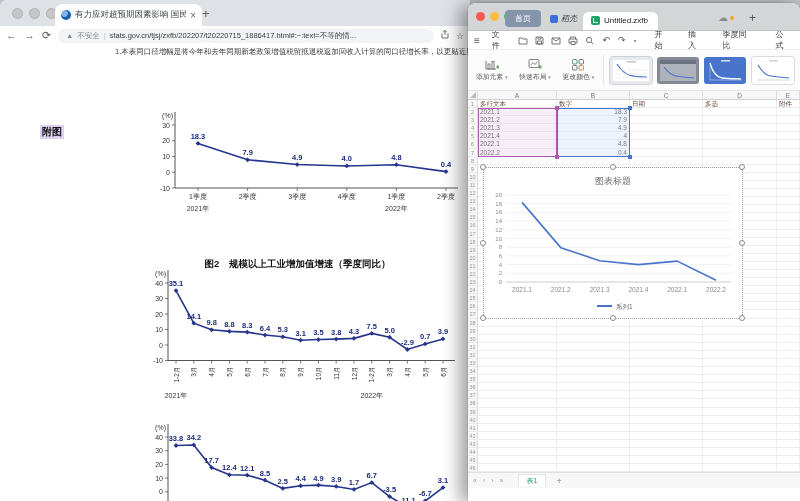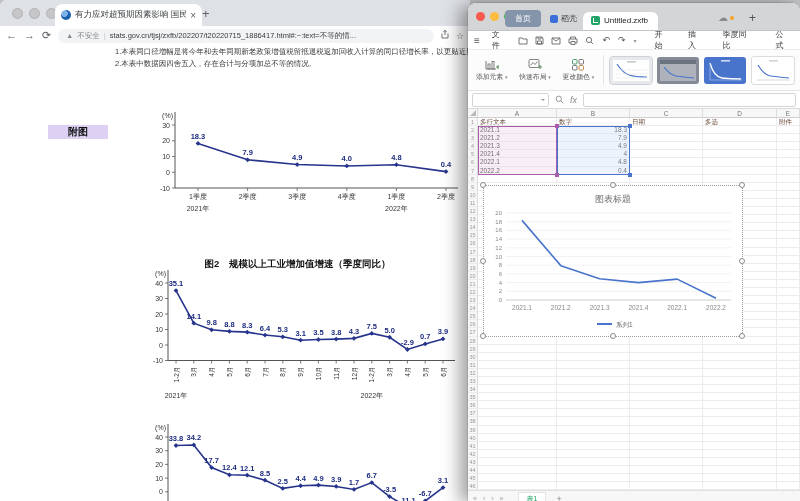--- a/index.html
+++ b/index.html
@@ -24,36 +24,36 @@
   .b-nav{font-size:11px;color:#5f6368;line-height:11px;}
   .b-pill{flex:1;height:14px;background:#f1f3f4;border-radius:8px;display:flex;align-items:center;
           padding:0 8px;gap:4px;min-width:0;}
   .b-warn{font-size:7px;color:#80868b;}
   .b-sec{font-size:7.5px;color:#80868b;white-space:nowrap;}
   .b-div{color:#c4c7cb;font-size:8px;}
   .b-url{font-size:7.5px;color:#3c4043;white-space:nowrap;overflow:hidden;}
   .b-act{font-size:9px;color:#5f6368;}
   .b-content{position:absolute;left:0;top:45px;right:0;bottom:0;background:#fff;}
   .note{position:absolute;left:115px;font-size:7.5px;color:#3a3a3a;white-space:nowrap;width:600px;}
-  .figlabel{position:absolute;left:48px;top:80px;font-size:10px;font-weight:bold;color:#111;
-            background:#dcCdf2;background:#ddd0f2;padding:0 20px;}
+  .figlabel{position:absolute;left:40px;top:80px;font-size:10px;font-weight:bold;color:#111;
+            background:#dcCdf2;background:#ddd0f2;padding:0 2px;}
   .webchart{position:absolute;}
   .wc-title{text-align:center;font-size:9.5px;font-weight:bold;color:#111;height:12px;line-height:12px;}
 
   
   #wps{position:absolute;left:468px;top:3px;width:332px;height:498px;background:#fff;
        border-radius:8px 8px 0 0;box-shadow:-8px 2px 18px rgba(0,0,0,.38),0 0 0 .5px rgba(0,0,0,.18);
        overflow:hidden;}
   .w-titlebar{height:27px;background:#d4d5d7;position:relative;border-bottom:1px solid #c3c4c6;}
   .w-lights{position:absolute;left:8px;top:9px;display:flex;gap:5px;}
   .wl{width:9px;height:9px;border-radius:50%;}
   .wl.r{background:#f85a4f;}.wl.y{background:#fdbc40;}.wl.g{background:#35c649;}
   .w-tabs{position:absolute;left:37px;bottom:0;display:flex;align-items:flex-end;height:22px;}
   .w-tab-home{background:#8494ab;color:#fff;font-size:8px;border-radius:4px;padding:3px 10px;margin:0 3px 3px 0;}
-  .w-tab-doc{color:#3a3a3a;font-size:8px;padding:3px 6px;margin-bottom:3px;display:flex;gap:3px;align-items:center;}
+  .w-tab-doc{color:#3a3a3a;font-size:8px;padding:3px 6px;margin-bottom:3px;display:flex;gap:3px;align-items:center;font-style:italic;}
   .w-docicon{width:8px;height:8px;background:#3d6fd8;border-radius:2px;display:inline-block;}
   .w-tab-active{background:#ffffff;border-radius:6px 6px 0 0;font-size:8px;color:#222;
                 padding:4px 10px 5px 8px;display:flex;gap:4px;align-items:center;}
   .w-xlsicon{width:9px;height:9px;background:#21a366;border-radius:2px;display:inline-block;position:relative;}
   .w-xlsicon:before{content:"";position:absolute;inset:2px;border:1px solid #fff;border-width:0 0 1px 1px;}
   .w-cloud{position:absolute;right:72px;bottom:7px;font-size:10px;color:#8a8a8a;}
   .w-clouddot{position:absolute;right:66px;bottom:10px;width:4px;height:4px;border-radius:50%;background:#f5a623;}
   .w-plus{position:absolute;right:44px;bottom:5px;font-size:12px;color:#555;}
   .w-menubar{height:18px;background:#fff;border-bottom:1px solid #ececec;display:flex;align-items:center;
              padding:0 6px;gap:8px;font-size:8px;color:#3a3a3a;}
@@ -139,21 +139,20 @@
     </div>
     <span class="b-act">
       <svg width="8" height="9" viewBox="0 0 8 9">
             <path d="M4 0.5 L4 5 M2.2 2 L4 0.3 L5.8 2 M1 3.5 L1 8 L7 8 L7 3.5" stroke="#5f6368" stroke-width="0.9" fill="none"></path>
           </svg>
     </span>
     <span class="b-act">☆</span>
   </div>
   <div class="b-content">
     <div class="note" style="top:2px">1.本表同口径增幅是将今年和去年同期新老政策增值税留抵退税返加回收入计算的同口径增长率，以更贴近财政运行实际。</div>
-    <div class="note" style="top:14px">2.本表中数据因四舍五入，存在合计与分项加总不等的情况。</div>
     <div class="figlabel">附图</div>
     <div id="webcharts">
           <div class="webchart" style="left: 130px; top: 62px; width: 335px;"><svg width="335" height="122">
               <text x="43" y="11" font-size="7" fill="#333" text-anchor="end">(%)</text>
               <text x="40" y="20.5" font-size="7" fill="#333" text-anchor="end">30</text>
               <line x1="42" y1="18" x2="45" y2="18" stroke="#555" stroke-width="0.8"></line>
               <text x="40" y="36.25" font-size="7" fill="#333" text-anchor="end">20</text>
               <line x1="42" y1="33.75" x2="45" y2="33.75" stroke="#555" stroke-width="0.8"></line>
               <text x="40" y="52" font-size="7" fill="#333" text-anchor="end">10</text>
               <line x1="42" y1="49.5" x2="45" y2="49.5" stroke="#555" stroke-width="0.8"></line>
@@ -451,29 +450,20 @@
           </div>
       <div class="w-thumb t4">
         <svg style="position:absolute;inset:0" width="42" height="27" viewBox="0 0 42 27">
               <rect x="17" y="3" width="9" height="1.6" fill="#d5d5d5"></rect>
               <path d="M6 8 Q12 18 19 19 T37 21" stroke="#4874cb" stroke-width="1.2" fill="none"></path>
               <path d="M5 23 h33" stroke="#c9c9c9" stroke-width="0.7"></path>
             </svg>
           </div>
     </div>
   </div>
-  <div class="w-formula">
-    <div class="w-namebox"></div>
-    <svg width="9" height="9" viewBox="0 0 9 9">
-          <circle cx="3.8" cy="3.8" r="2.7" fill="none" stroke="#8a8a8a" stroke-width="0.9"></circle>
-          <path d="M5.8 5.8 L8.3 8.3" stroke="#8a8a8a" stroke-width="0.9"></path>
-        </svg>
-    <span class="w-fx">fx</span>
-    <div class="w-input"></div>
-  </div>
   <div id="grid">
         <div class="g-row">
           <div class="g-num g-colhead g-corner" style="width: 10px; height: 9px;"></div>
           <div class="g-cell g-colhead" style="width: 79px; height: 9px;">A</div>
           <div class="g-cell g-colhead" style="width: 73px; height: 9px;">B</div>
           <div class="g-cell g-colhead" style="width: 73px; height: 9px;">C</div>
           <div class="g-cell g-colhead" style="width: 74px; height: 9px;">D</div>
           <div class="g-cell g-colhead" style="width: 23px; height: 9px;">E</div>
         </div>
         <div class="g-row">

